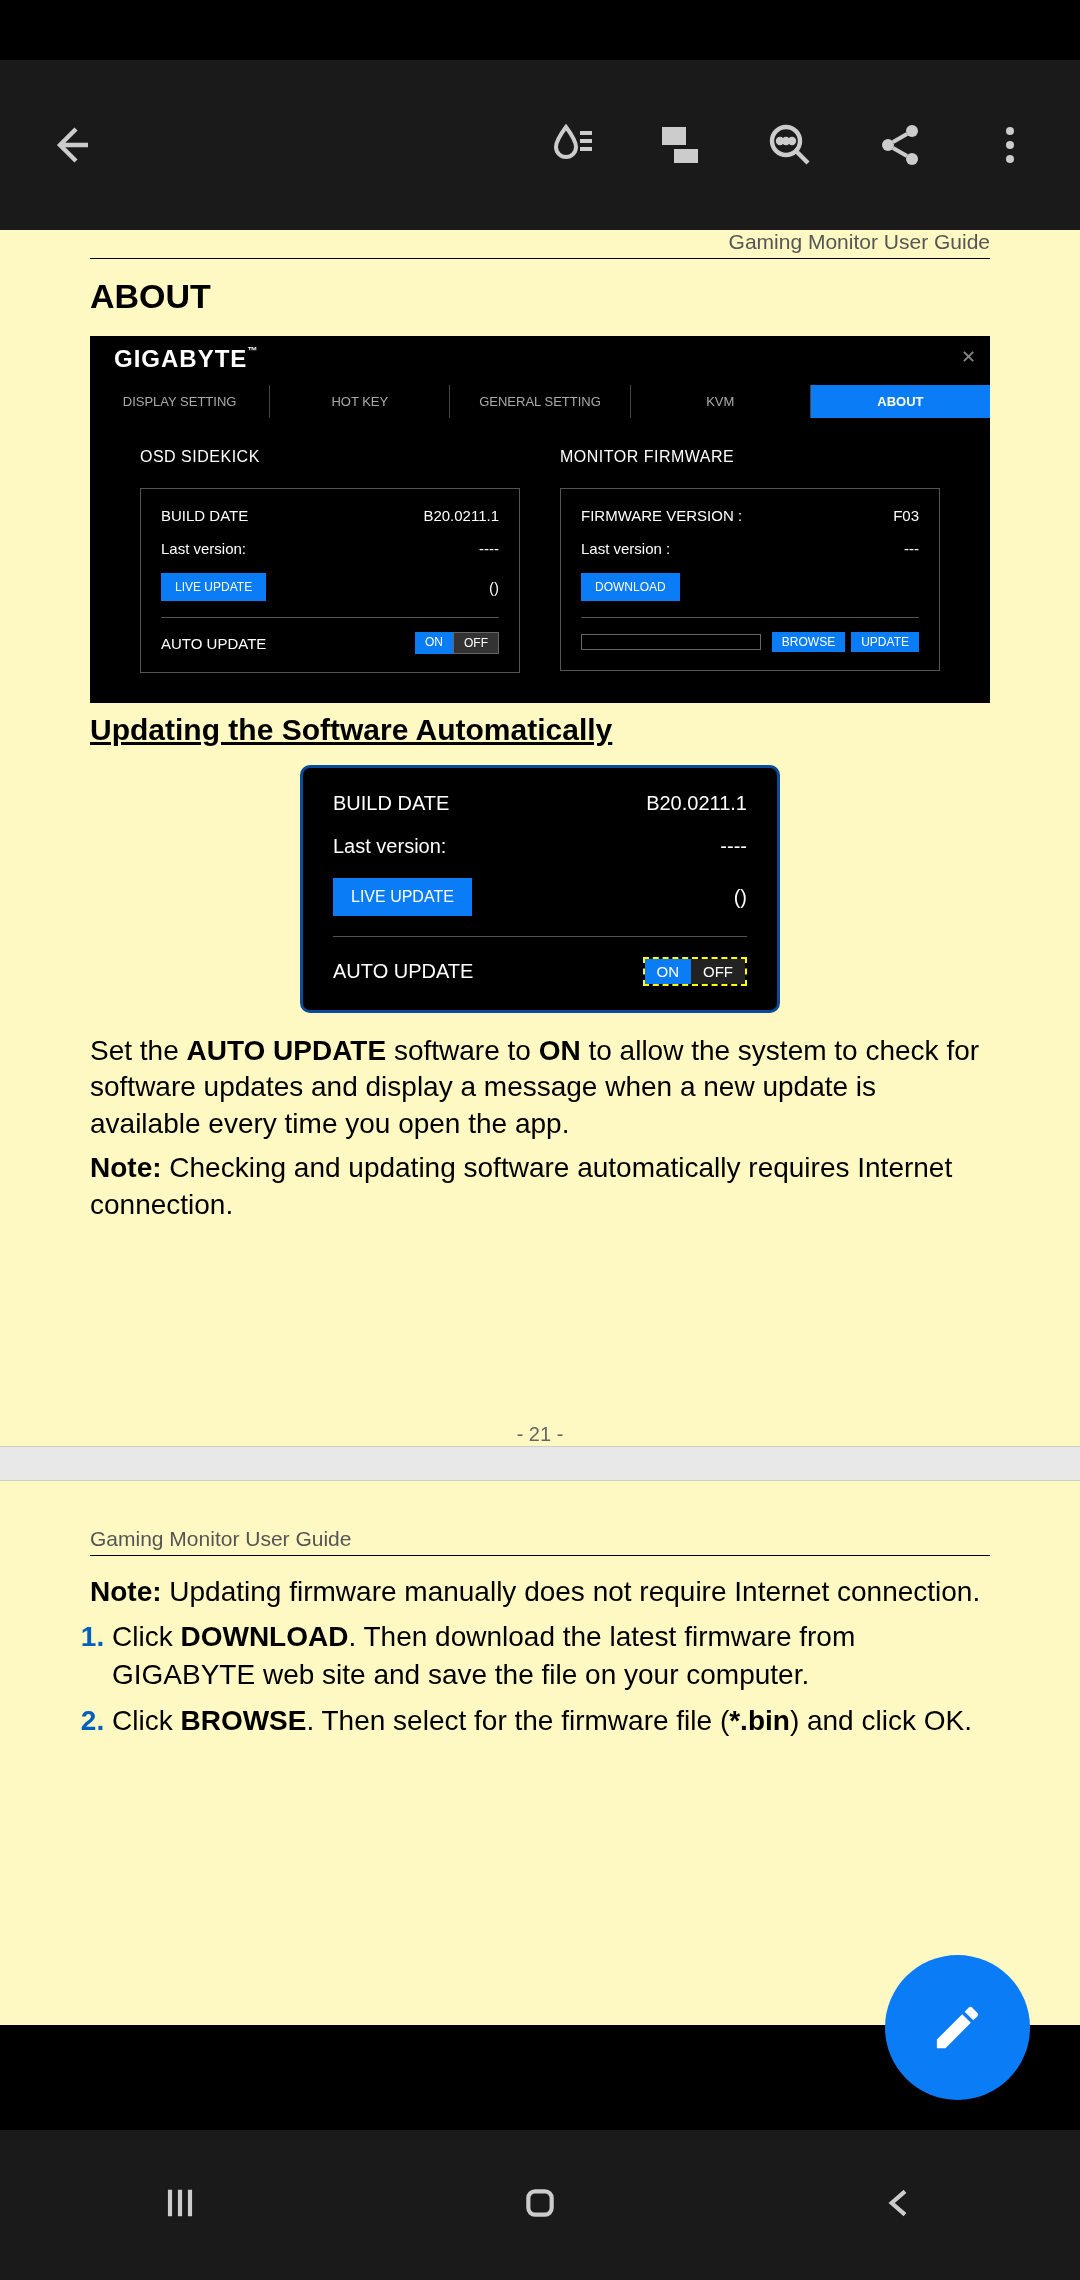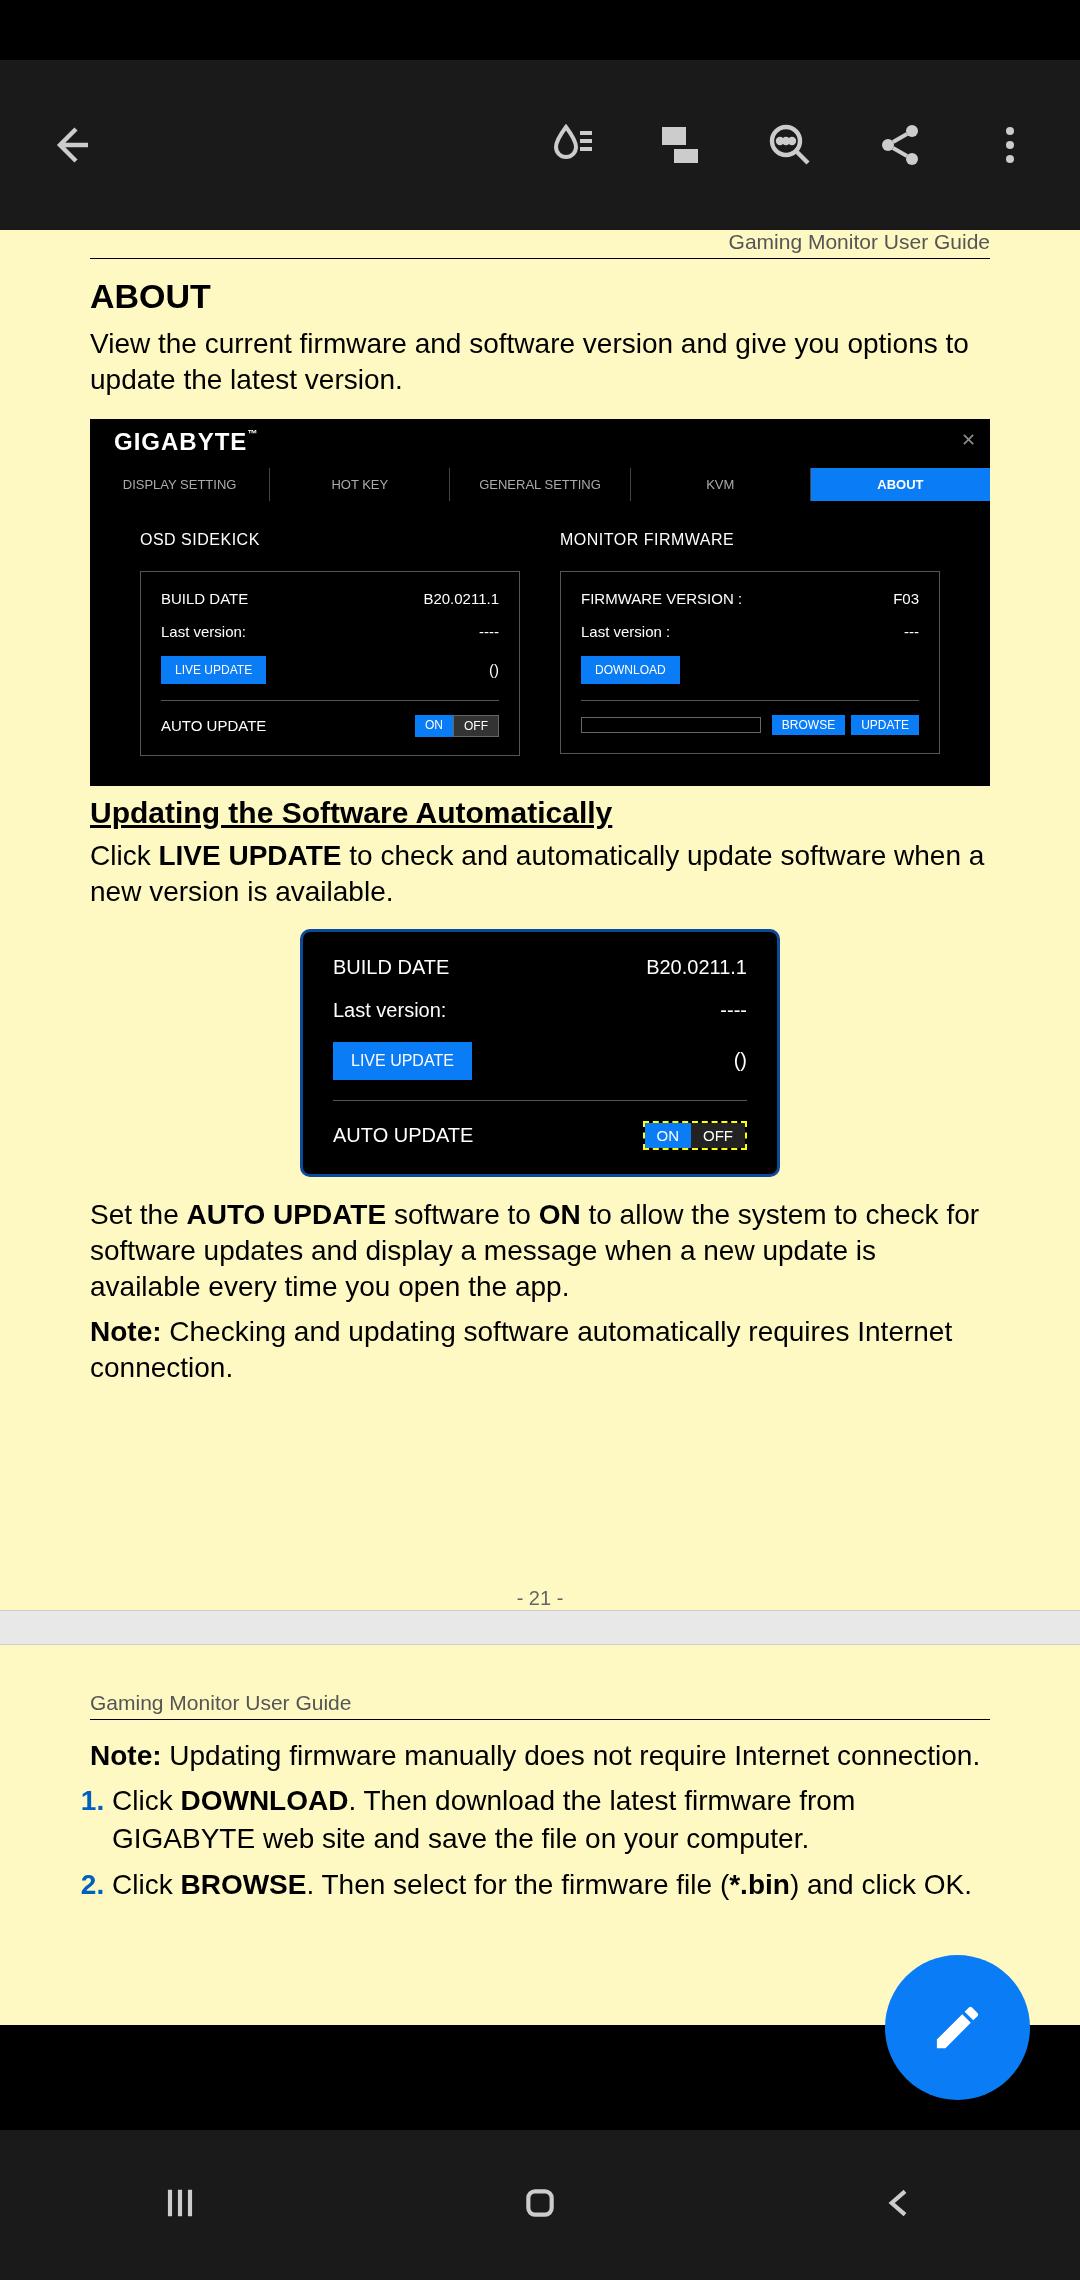--- a/index.html
+++ b/index.html
@@ -246,21 +246,20 @@
       </svg>
   </div>
 </div>
 
 <div class="document-area">
 
   <div class="page">
     <div class="header-rule">Gaming Monitor User Guide</div>
 
     <h2 class="section-title">ABOUT</h2>
-    <p class="body-text">View the current firmware and software version and give you options to update the latest version.</p>
 
     <div class="osd-screenshot">
       <span class="osd-close">✕</span>
       <div class="osd-logo"><span>GIGABYTE</span><sup>™</sup></div>
       <div class="osd-tabs">
         <div class="osd-tab">DISPLAY SETTING</div>
         <div class="osd-tab">HOT KEY</div>
         <div class="osd-tab">GENERAL SETTING</div>
         <div class="osd-tab">KVM</div>
         <div class="osd-tab active">ABOUT</div>
@@ -311,23 +310,20 @@
                 <span class="osd-btn sm">BROWSE</span>
                 <span class="osd-btn sm">UPDATE</span>
               </span>
             </div>
           </div>
         </div>
       </div>
     </div>
 
     <h3 class="sub-heading">Updating the Software Automatically</h3>
-    <p class="body-text">
-      <span>Click </span><b>LIVE UPDATE</b><span> to check and automatically update software when a new version is available.</span>
-    </p>
 
     <div class="detail-screenshot">
       <div class="detail-row">
           <span>BUILD DATE</span>
           <span>B20.0211.1</span>
         </div>
       <div class="detail-row">
           <span>Last version:</span>
           <span>----</span>
         </div>

